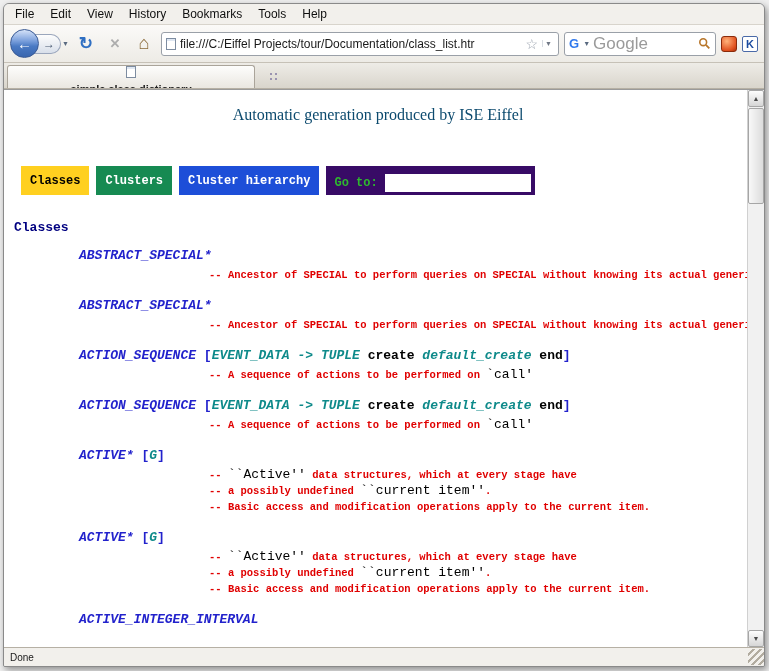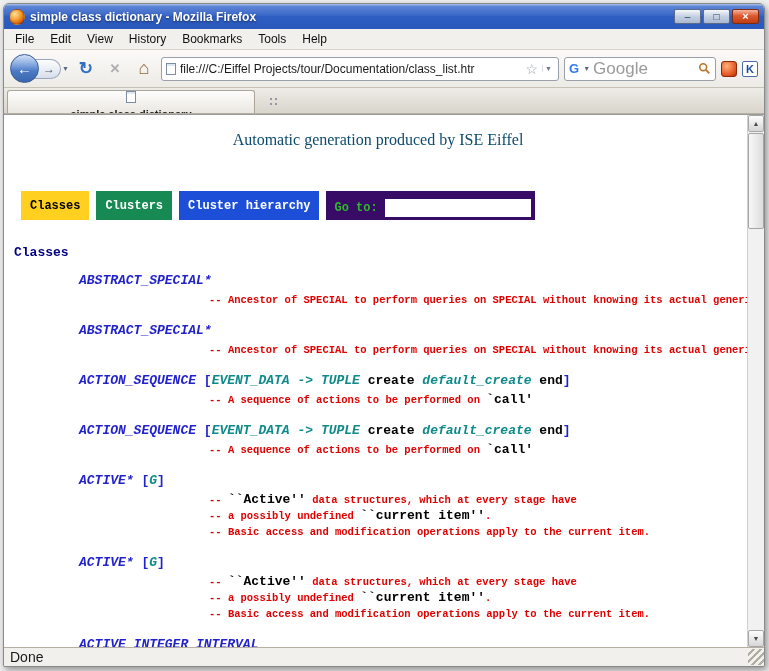--- a/index.html
+++ b/index.html
@@ -87,55 +87,40 @@
   .entries{margin-top:12px;padding-left:70px;}
   .entry{margin-bottom:14px;}
   .sig{font-size:13px;line-height:17px;}
   .comments{margin-left:130px;margin-top:3px;}
   .cline{line-height:15px;}
   .tk-cls{color:#2222cc;font-style:italic;font-weight:bold;}
   .tk-gen{color:#0e8a8a;font-style:italic;font-weight:bold;}
   .tk-kw{color:#000000;font-weight:bold;}
   .tk-br{color:#2222cc;font-weight:bold;}
   .tk-com{color:#e00000;font-size:10.5px;font-weight:bold;}
-  .tk-code{color:#000;font-size:13px;font-weight:bold;}
+  .tk-code{color:#000;font-size:13px;}
   
   .scrollbar{position:absolute;top:0;right:0;bottom:0;width:17px;background:#f1f1f1;border-left:1px solid #d0d0d0;}
   .sb-btn{height:17px;display:flex;align-items:center;justify-content:center;font-size:7px;color:#4a4a4a;
     background:linear-gradient(#fdfdfd,#d6d6d6);border:1px solid #a6a6a6;border-radius:2px;}
   .sb-down{position:absolute;bottom:0;left:0;right:0;}
   .sb-up{position:absolute;top:0;left:0;right:0;}
   .sb-thumb{position:absolute;top:18px;left:0;right:0;height:96px;border:1px solid #a6a6a6;border-radius:2px;
     background:linear-gradient(to right,#f8f8f8,#dcdcdc);}
   
   .statusbar{height:19px;background:#f2f0ec;border-top:1px solid #b6b0a4;display:flex;align-items:center;padding-left:6px;}
-  .status-text{font-size:14px;color:#1a1a1a;}
+  .status-text{font-size:10px;color:#1a1a1a;}
   .resize-grip{margin-left:auto;width:16px;height:16px;
     background:repeating-linear-gradient(135deg,transparent 0 3px,#b2aca0 3px 5px);}
 </style>
 </head>
 <body>
 
 <div class="window">
 
-  <div class="titlebar">
-    <span class="app-icon"></span>
-    <span class="title-text">simple class dictionary - Mozilla Firefox</span>
-    <span class="win-buttons">
-      <span class="winbtn">
-          <span>–</span>
-        </span>
-      <span class="winbtn">
-          <span>□</span>
-        </span>
-      <span class="winbtn close">
-          <span>×</span>
-        </span>
-    </span>
-  </div>
 
   <div class="menubar">
       <span class="menu-item">File</span>
       <span class="menu-item">Edit</span>
       <span class="menu-item">View</span>
       <span class="menu-item">History</span>
       <span class="menu-item">Bookmarks</span>
       <span class="menu-item">Tools</span>
       <span class="menu-item">Help</span>
     </div>

